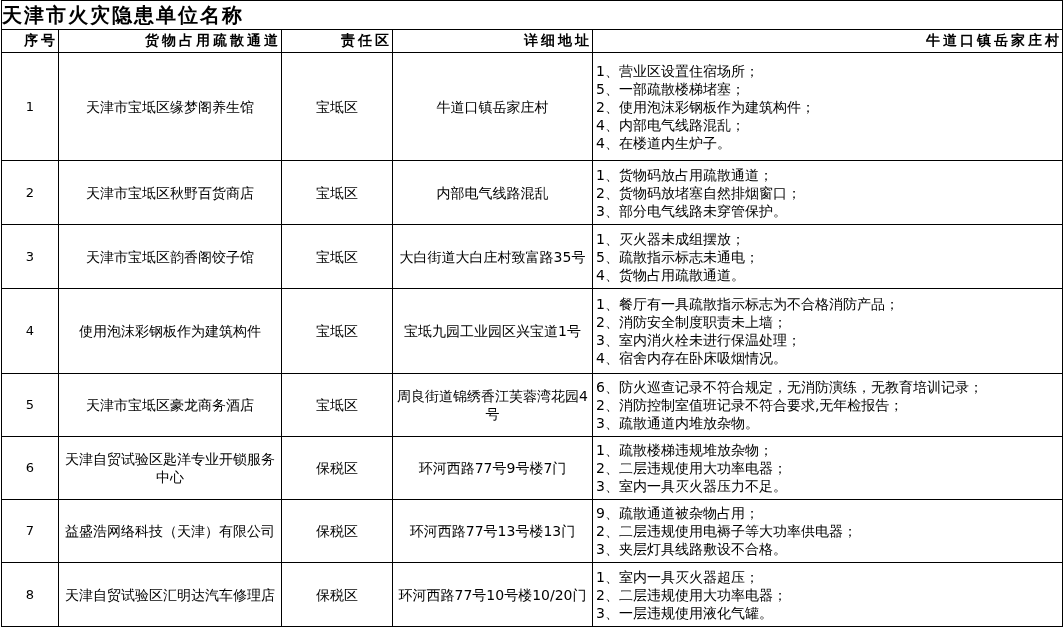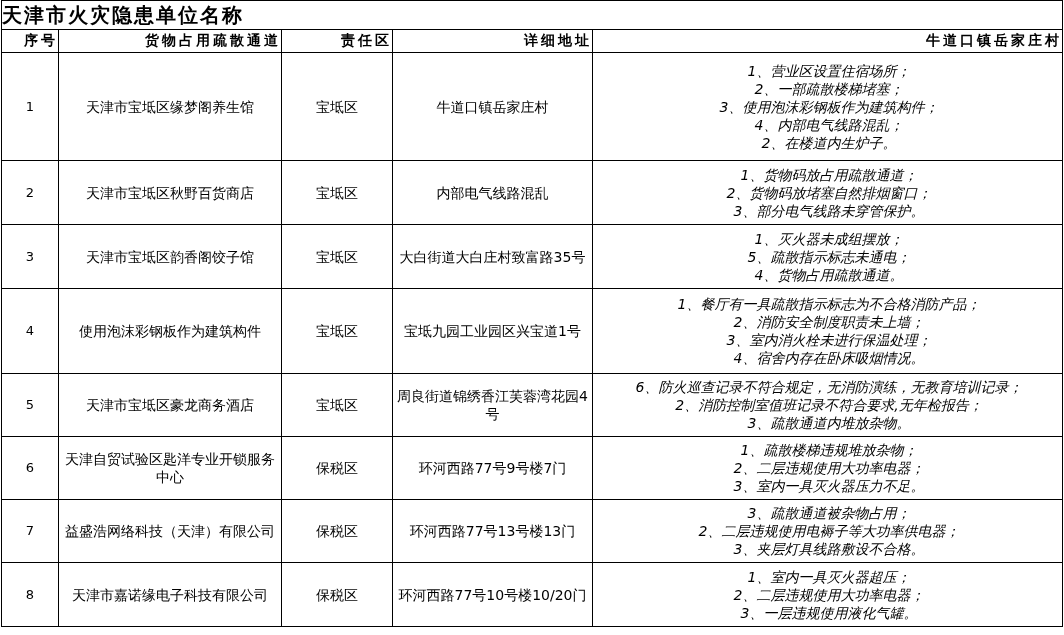--- a/index.html
+++ b/index.html
@@ -29,21 +29,21 @@
     font-weight: bold;
     letter-spacing: 3px;
   }
   .data-row td {
     font-size: 14px;
     line-height: 18px;
     vertical-align: middle;
   }
   td.c { text-align: center; padding: 0 4px; }
   td.num { font-size: 13px; }
-  td.issues { text-align: center; padding: 0 0 0 3px; font-style: italic; }
+  td.issues { text-align: left; padding: 0 0 0 3px; }
   .issue { white-space: nowrap; display: block; }
 </style>
 </head>
 <body>
 
 <table>
   <colgroup>
     <col style="width:57px">
     <col style="width:223px">
     <col style="width:111px">
@@ -62,24 +62,24 @@
     <th>牛道口镇岳家庄村</th>
   </tr>
 
   <tr class="data-row" style="height:108px">
     <td class="c num">1</td>
     <td class="c">天津市宝坻区缘梦阁养生馆</td>
     <td class="c">宝坻区</td>
     <td class="c">牛道口镇岳家庄村</td>
     <td class="issues">
       <span class="issue">1、营业区设置住宿场所；</span>
-      <span class="issue">2、一部疏散楼梯堵塞；</span>
-      <span class="issue">3、使用泡沫彩钢板作为建筑构件；</span>
+      <span class="issue">5、一部疏散楼梯堵塞；</span>
+      <span class="issue">2、使用泡沫彩钢板作为建筑构件；</span>
       <span class="issue">4、内部电气线路混乱；</span>
-      <span class="issue">2、在楼道内生炉子。</span>
+      <span class="issue">4、在楼道内生炉子。</span>
     </td>
   </tr>
 
   <tr class="data-row" style="height:64px">
     <td class="c num">2</td>
     <td class="c">天津市宝坻区秋野百货商店</td>
     <td class="c">宝坻区</td>
     <td class="c">内部电气线路混乱</td>
     <td class="issues">
       <span class="issue">1、货物码放占用疏散通道；</span>
@@ -136,29 +136,29 @@
       <span class="issue">3、室内一具灭火器压力不足。</span>
     </td>
   </tr>
 
   <tr class="data-row" style="height:63px">
     <td class="c num">7</td>
     <td class="c">益盛浩网络科技（天津）有限公司</td>
     <td class="c">保税区</td>
     <td class="c">环河西路77号13号楼13门</td>
     <td class="issues">
-      <span class="issue">3、疏散通道被杂物占用；</span>
+      <span class="issue">9、疏散通道被杂物占用；</span>
       <span class="issue">2、二层违规使用电褥子等大功率供电器；</span>
       <span class="issue">3、夹层灯具线路敷设不合格。</span>
     </td>
   </tr>
 
   <tr class="data-row" style="height:64px">
     <td class="c num">8</td>
-    <td class="c">天津市嘉诺缘电子科技有限公司</td>
+    <td class="c">天津自贸试验区汇明达汽车修理店</td>
     <td class="c">保税区</td>
     <td class="c">环河西路77号10号楼10/20门</td>
     <td class="issues">
       <span class="issue">1、室内一具灭火器超压；</span>
       <span class="issue">2、二层违规使用大功率电器；</span>
       <span class="issue">3、一层违规使用液化气罐。</span>
     </td>
   </tr>
 </tbody>
   </table>

